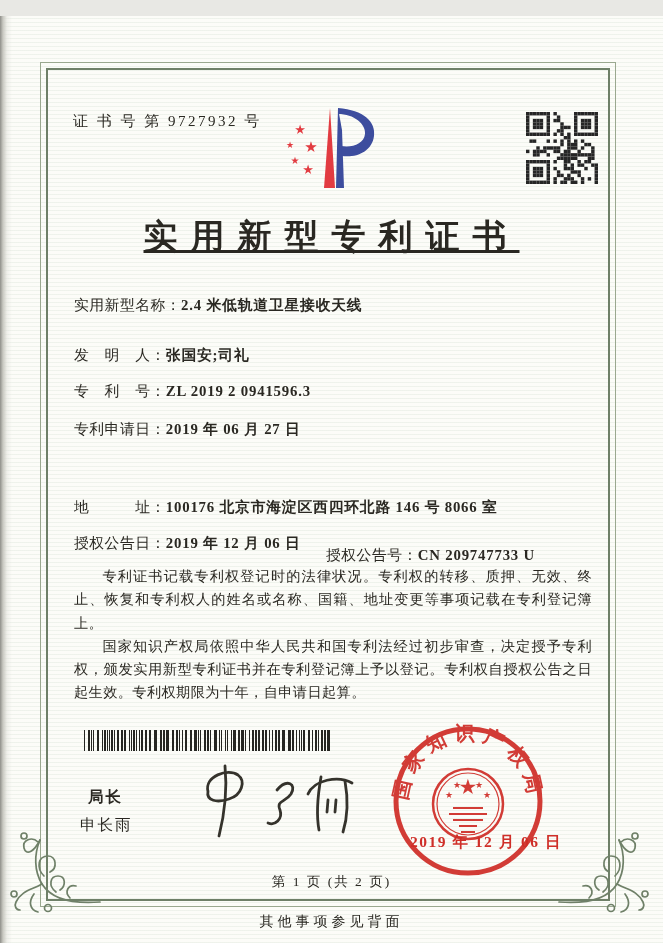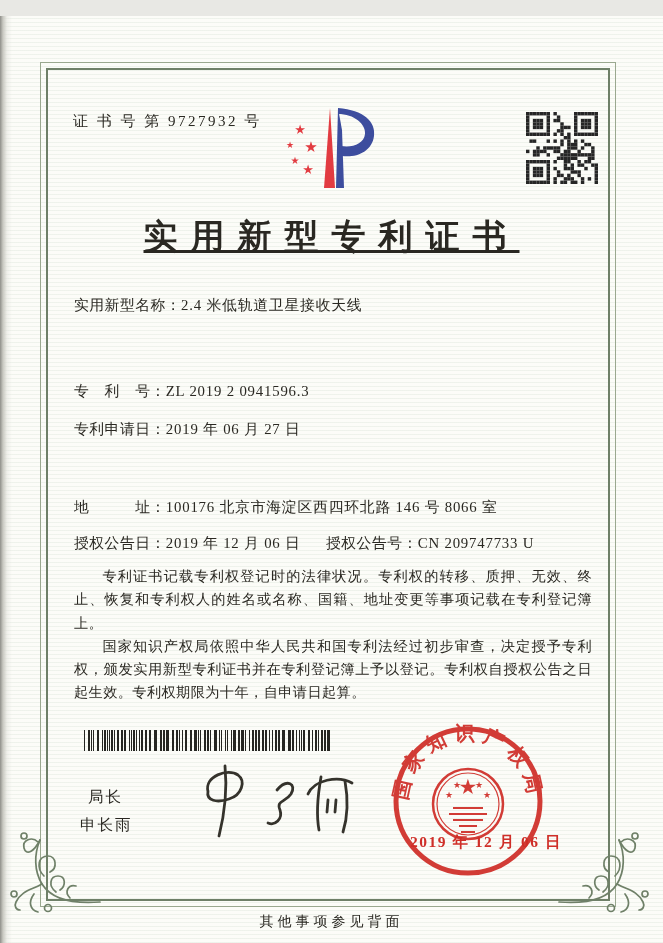--- a/index.html
+++ b/index.html
@@ -34,31 +34,31 @@
   .logo { position:absolute; left:278px; top:84px; width:104px; height:94px; }
 
   .qr { position:absolute; left:526px; top:96px; width:72px; height:72px; }
   .qr rect { fill:#262626; }
 
   .title { position:absolute; left:0; right:0; top:198px; text-align:center;
     font-size:34px; font-weight:600; letter-spacing:13px;text-decoration:underline; }
 
   .field-row { position:absolute; left:74px; font-size:14.8px; white-space:nowrap; }
   .field-row .lbl { letter-spacing:0.5px; }
-  .field-row .val { letter-spacing:0.8px; }
-  .grant-no { position:absolute; left:252px; top:0; }
+  .field-row .val { letter-spacing:0.8px;font-weight:bold; }
+  .grant-no { position:absolute; left:252px; top:12px; }
 
   .paragraphs { position:absolute; left:74px; top:549px; width:518px;
     font-size:14.2px; line-height:1.64; text-align:justify; }
   .paragraphs p { text-indent:2em; letter-spacing:0.4px; }
 
   .barcode { position:absolute; left:84px; top:714px; width:252px; height:21px; }
   .barcode rect { fill:#262622; }
 
-  .director-title { position:absolute; left:88px; top:771px; font-size:15.5px; letter-spacing:2px; }
+  .director-title { position:absolute; left:88px; top:771px; font-size:15.5px; letter-spacing:2px;font-weight:bold; }
   .director-name  { position:absolute; left:80px; top:799px; font-size:15.5px; letter-spacing:2px;text-align:center; }
 
   .signature { position:absolute; left:192px; top:744px; width:172px; height:82px; }
   .signature path { stroke:#35332c; stroke-width:2.8; fill:none; stroke-linecap:round; stroke-linejoin:round; }
 
   .seal { position:absolute; left:389px; top:706px; width:158px; height:158px; opacity:0.93; }
   .seal .red { stroke:var(--seal-red); fill:none; }
   .seal text { fill:var(--seal-red); }
   .seal-date { position:absolute; left:410px; top:816px; font-size:15.5px;
     color:var(--seal-red); letter-spacing:1.5px; font-weight:600; }
@@ -331,20 +331,23 @@
       <rect x="48.00" y="68.57" width="3.43" height="3.43"></rect>
       <rect x="54.86" y="68.57" width="3.43" height="3.43"></rect>
       <rect x="68.57" y="68.57" width="3.43" height="3.43"></rect>
     </svg>
 
   <div class="title">实用新型专利证书</div>
 
   <div class="field-row" style="top:280px">
     <span class="lbl">实用新型名称：</span><span class="val">2.4 米低轨道卫星接收天线</span>
   </div>
+  <div class="field-row" style="top:330px">
+    <span class="lbl">发　明　人：</span><span class="val">张国安;司礼</span>
+  </div>
   <div class="field-row" style="top:366px">
     <span class="lbl">专　利　号：</span><span class="val">ZL 2019 2 0941596.3</span>
   </div>
   <div class="field-row" style="top:404px">
     <span class="lbl">专利申请日：</span><span class="val">2019 年 06 月 27 日</span>
   </div>
   <div class="field-row" style="top:482px">
     <span class="lbl">地　　　址：</span><span class="val">100176 北京市海淀区西四环北路 146 号 8066 室</span>
   </div>
   <div class="field-row" style="top:518px">
@@ -462,14 +465,15 @@
       <text x="60" y="76" font-size="9" text-anchor="middle">★</text>
       <text x="68" y="66" font-size="9" text-anchor="middle">★</text>
       <text x="90" y="66" font-size="9" text-anchor="middle">★</text>
       <text x="98" y="76" font-size="9" text-anchor="middle">★</text>
       <path class="red" stroke-width="2" d="M64,86 L94,86 M60,92 L98,92 M64,98 L94,98 M70,104 L88,104"></path>
       <path class="red" stroke-width="2" d="M72,110 L86,110"></path>
     </g>
   </svg>
   <div class="seal-date">2019 年 12 月 06 日</div>
 
+  <div class="page-number">第 1 页 (共 2 页)</div>
   <div class="footer-note">其他事项参见背面</div>
 </div>
 
 </body></html>

